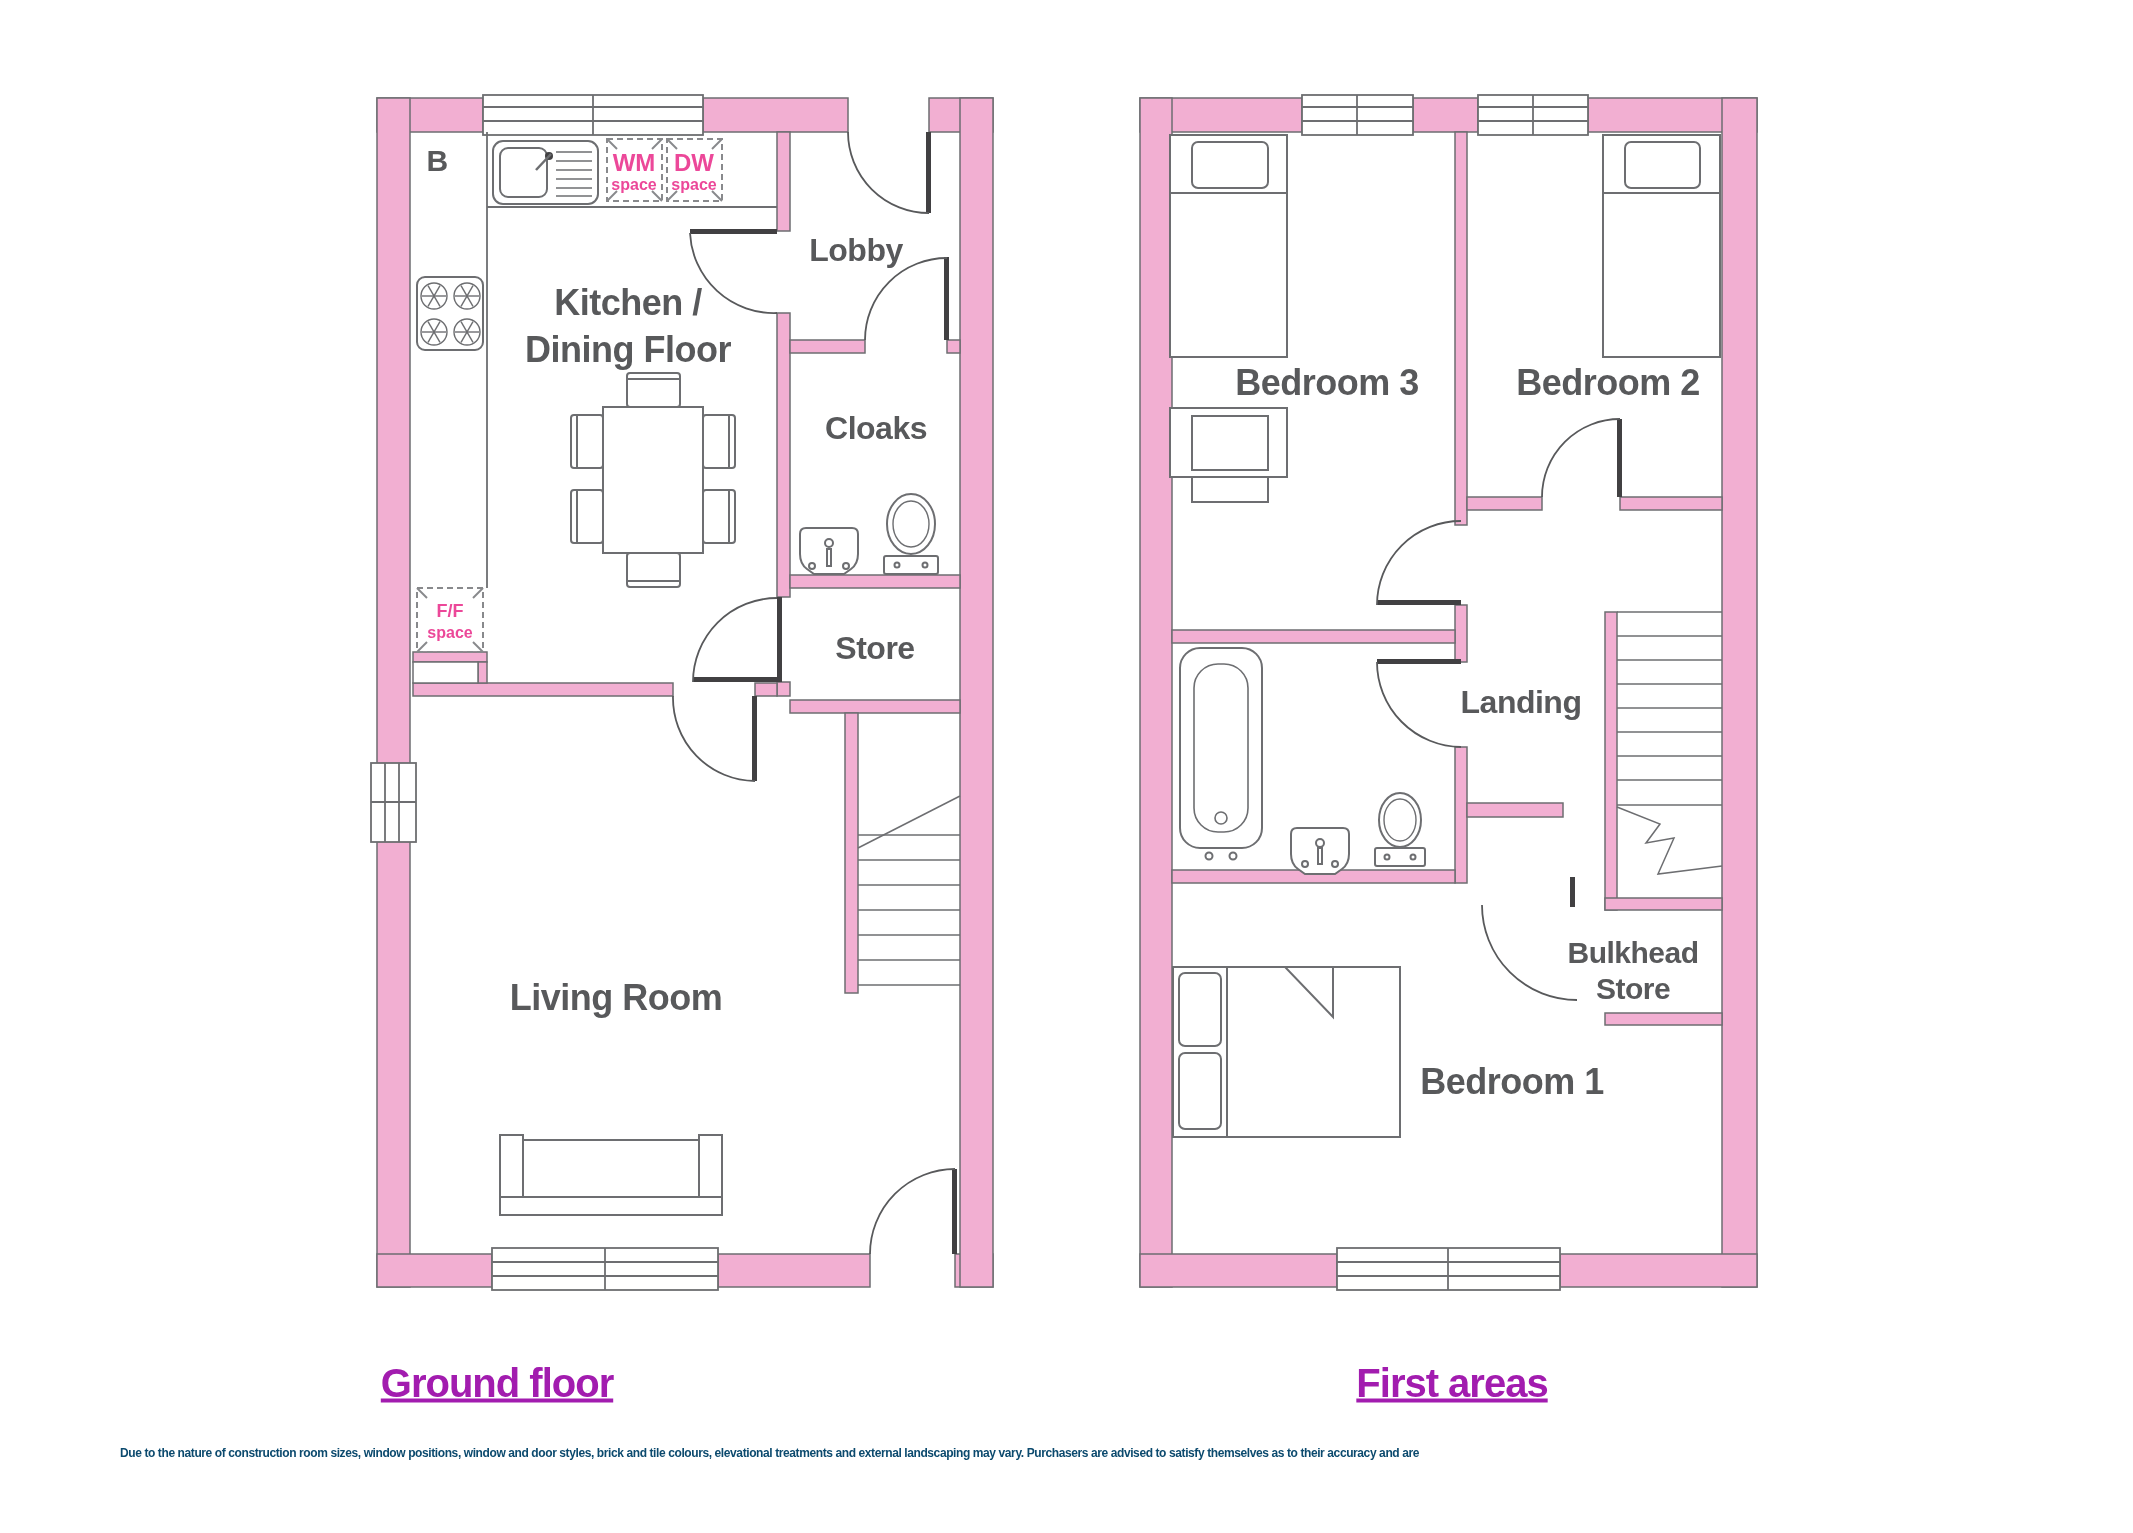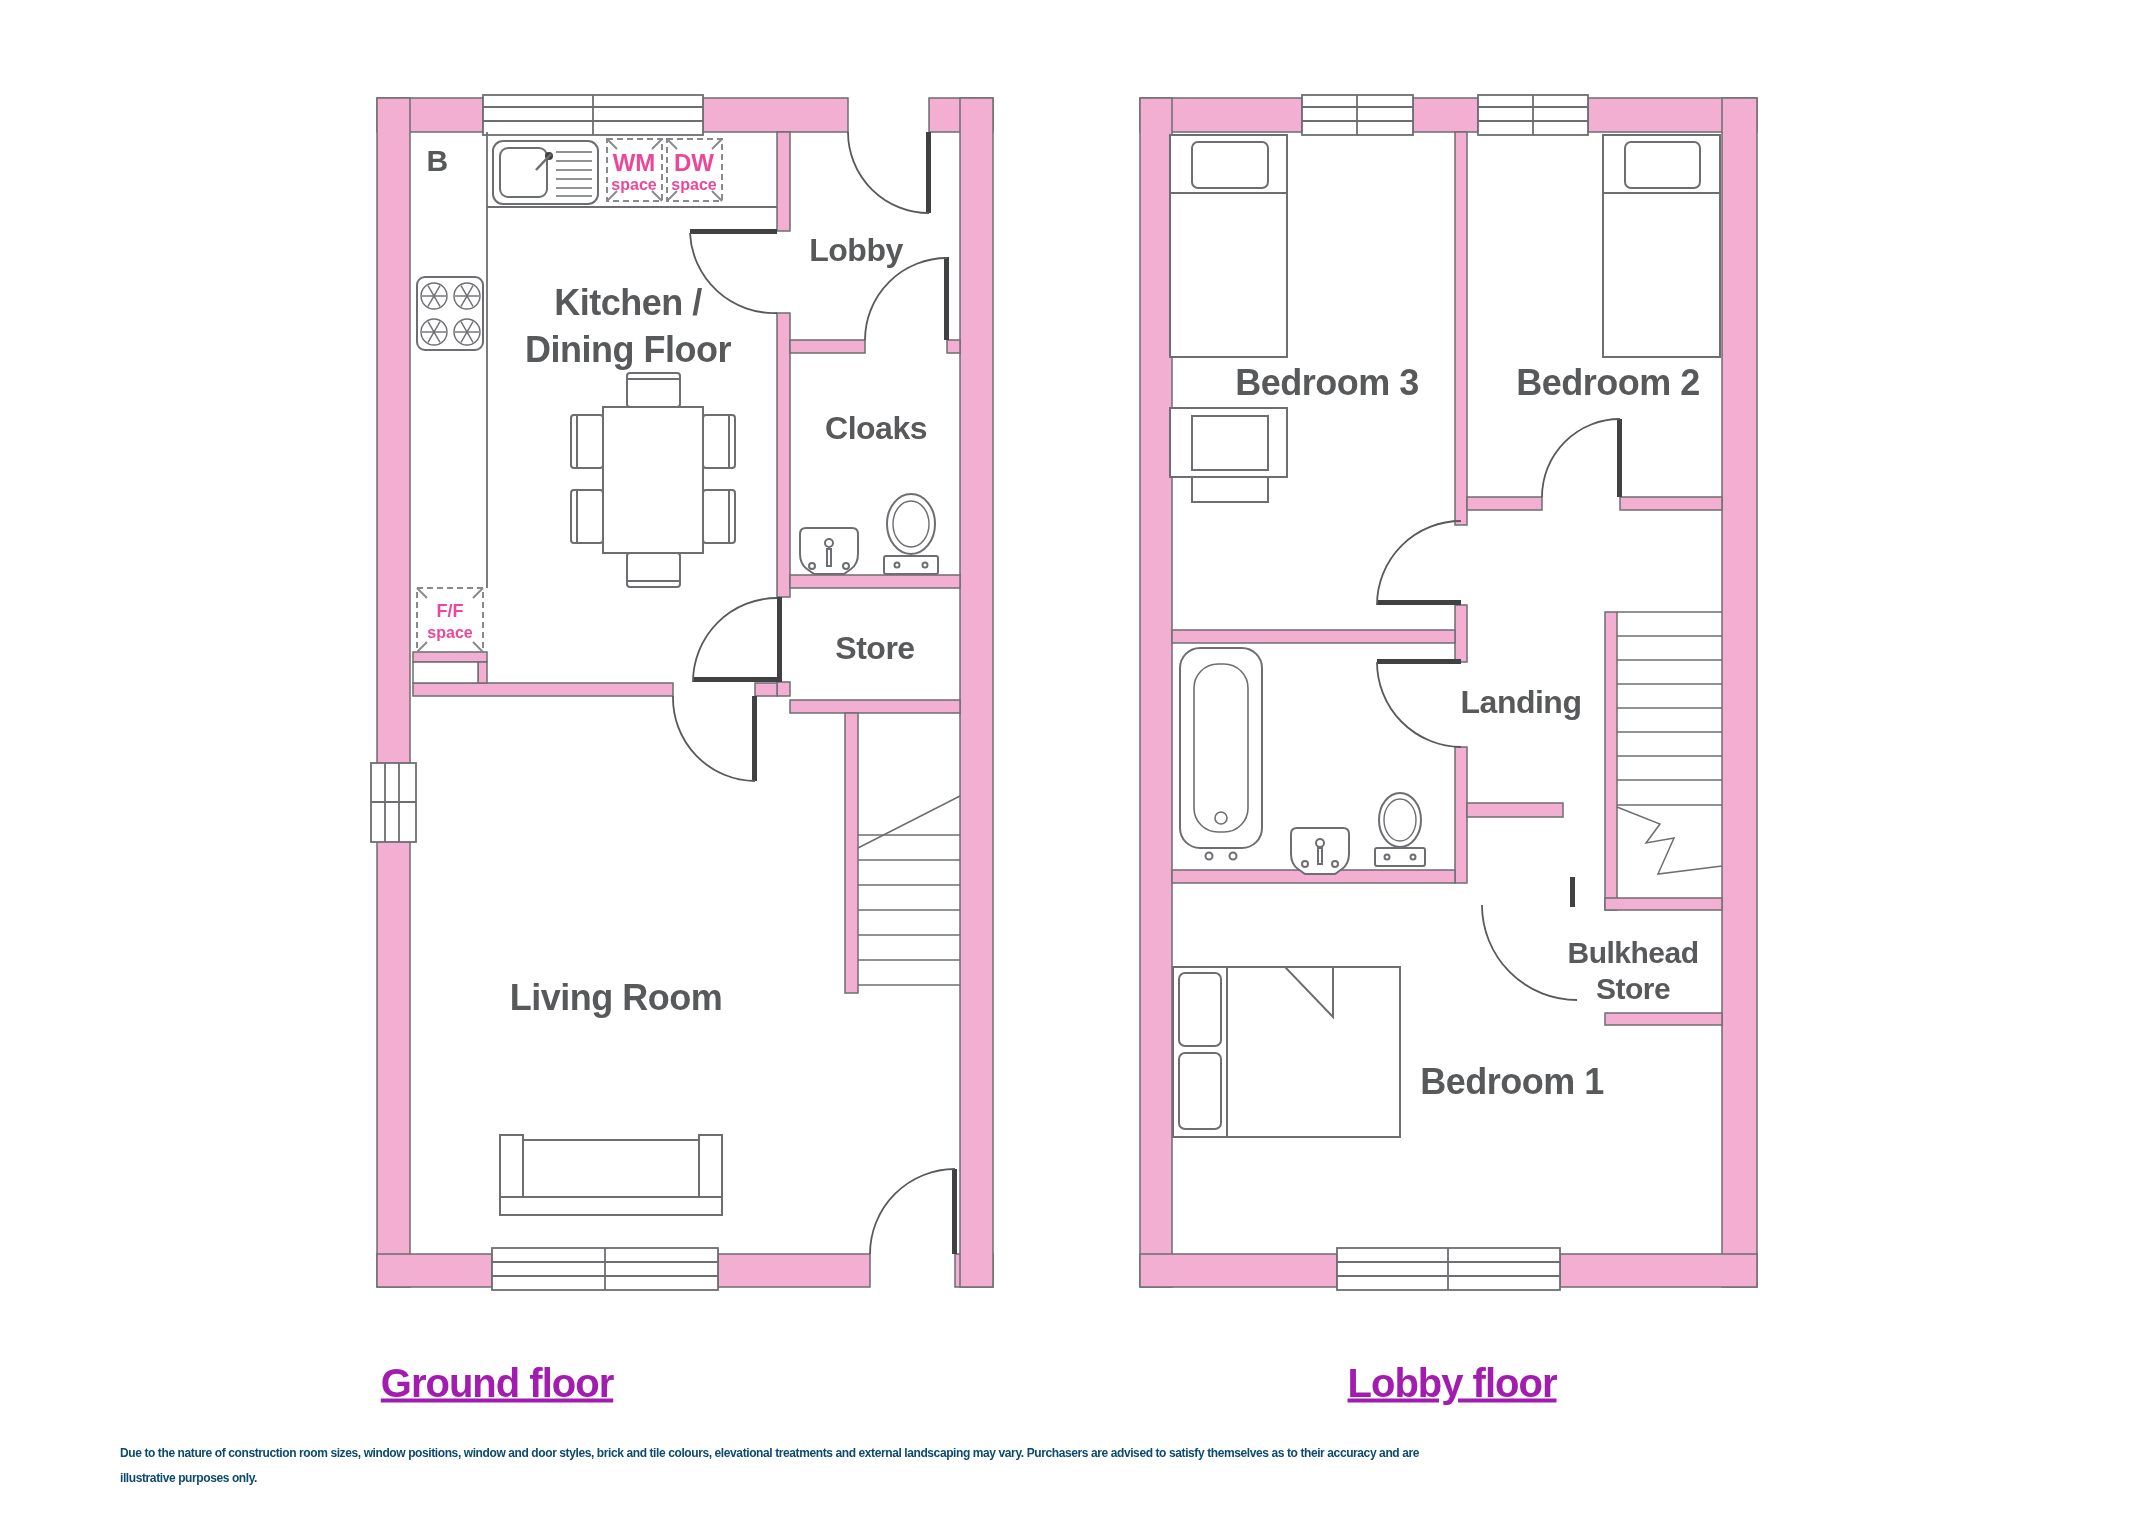--- a/index.html
+++ b/index.html
@@ -350,20 +350,19 @@
 <div class="lbl room" style="left:616px;top:998px;">Living Room</div>
 
 <div class="lbl room" style="left:1327px;top:383px;">Bedroom 3</div>
 <div class="lbl room" style="left:1608px;top:383px;">Bedroom 2</div>
 <div class="lbl room-s" style="left:1521px;top:702px;">Landing</div>
 <div class="lbl bulk" style="left:1633px;top:953px;">Bulkhead</div>
 <div class="lbl bulk" style="left:1633px;top:989px;">Store</div>
 <div class="lbl room" style="left:1512px;top:1082px;">Bedroom 1</div>
 
 <div class="lbl head" style="left:497px;top:1383px;">Ground floor</div>
-<div class="lbl head" style="left:1452px;top:1383px;">Lobby floor</div>
+<div class="lbl head" style="left:1452px;top:1383px;">First areas</div>
 
 <div class="footer">
   <div>Due to the nature of construction room sizes, window positions, window and door styles, brick and tile colours, elevational treatments and external landscaping may vary. Purchasers are advised to satisfy themselves as to their accuracy and are</div>
-  <div>illustrative purposes only.</div>
 </div>
 
 </div>
 
 </body></html>

